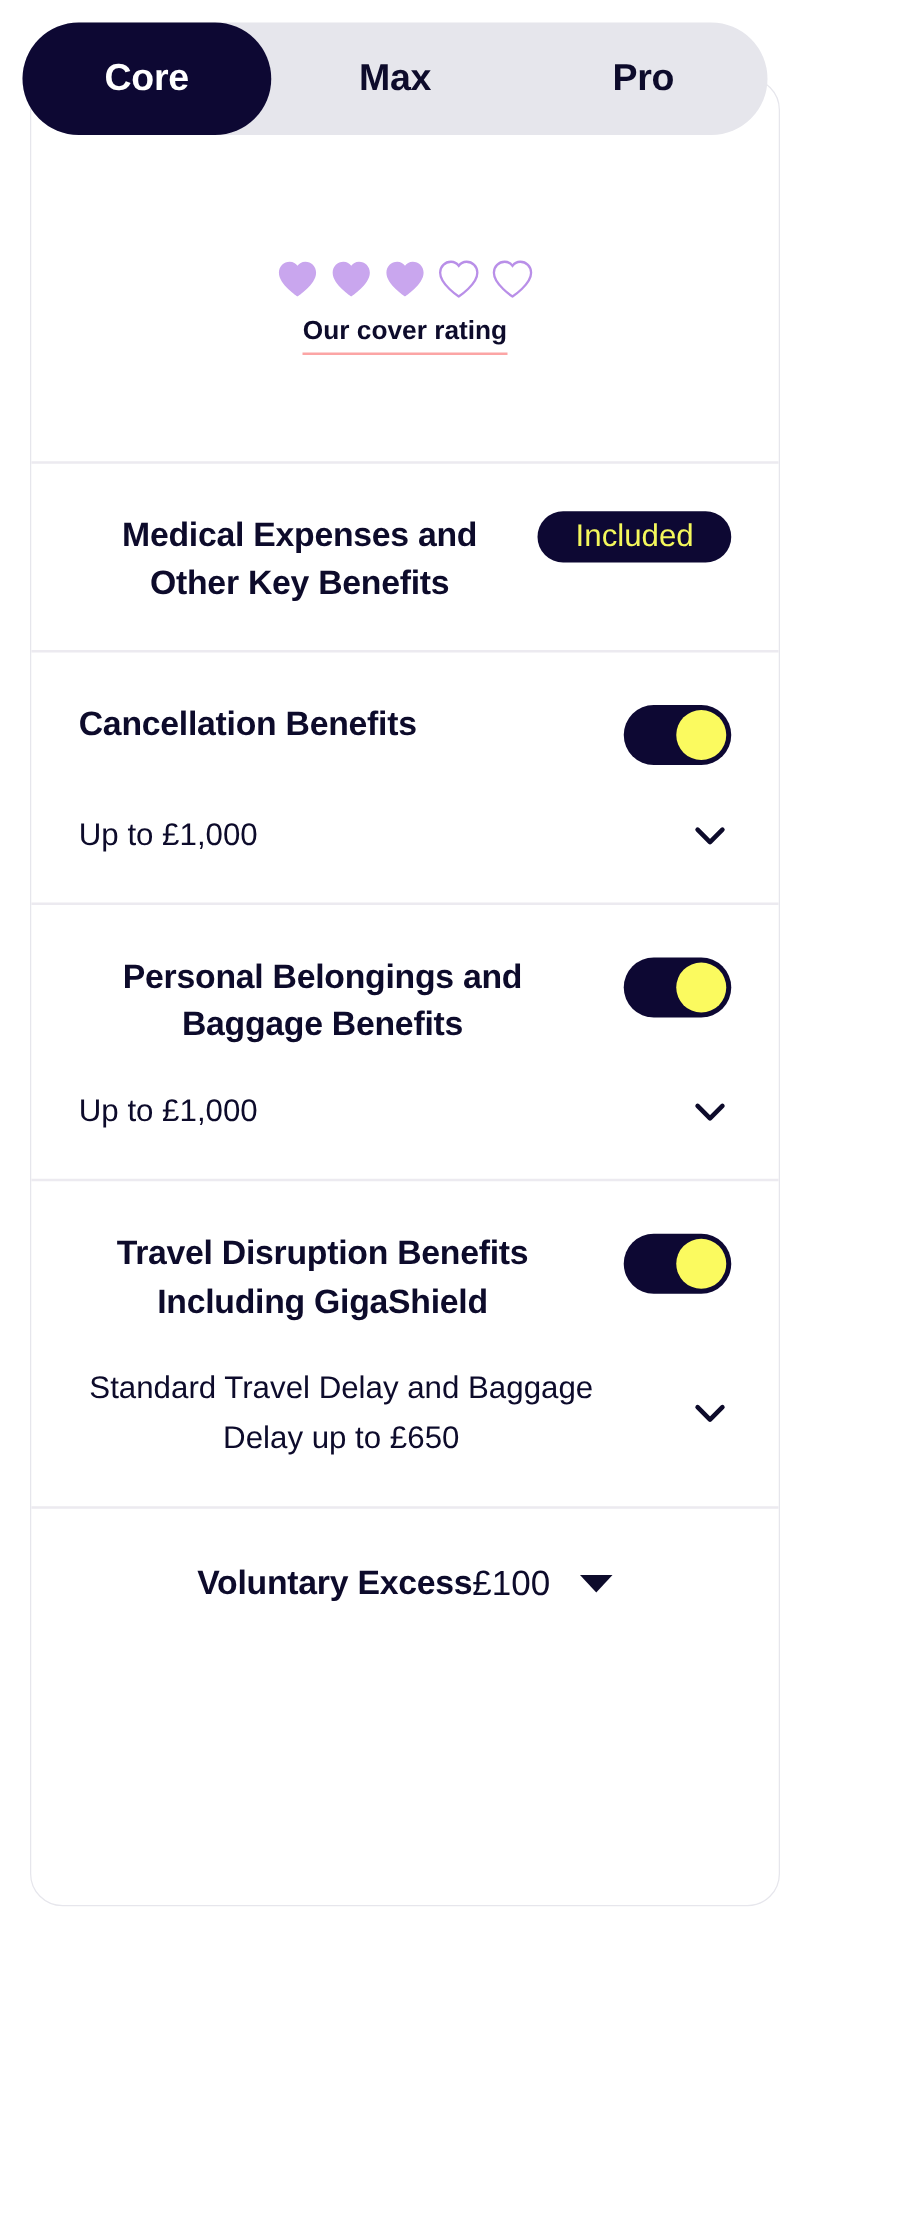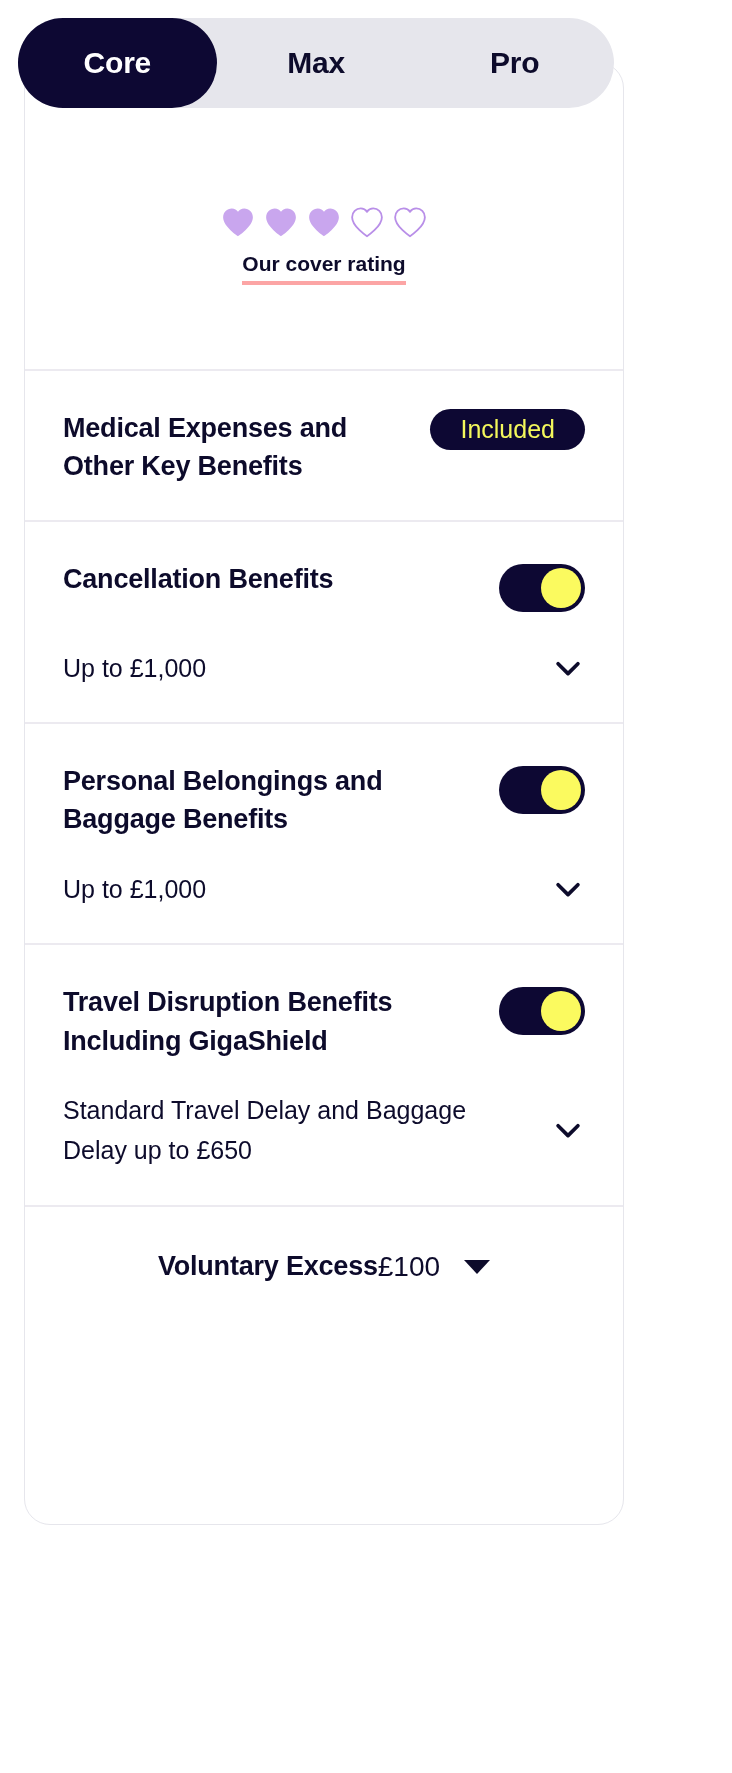--- a/index.html
+++ b/index.html
@@ -88,29 +88,30 @@
     gap: 9px;
     align-items: center;
     justify-content: center;
     margin-bottom: 14px;
   }
   .heart { width: 34px; height: 32px; display: block; }
   .rating-label {
     font-size: 21px;
     font-weight: 700;
     color: #0d0b2b;
-    border-bottom: 4px solid #fca5a5;
+    border-bottom: 2px solid #fca5a5;
     padding-bottom: 5px;
     cursor: pointer;
   }
 
   
   .benefit {
     border-top: 2px solid #eceaf0;
     padding: 38px 38px 34px 38px;
+    text-align: center;
   }
   .benefit-top {
     display: flex;
     align-items: flex-start;
     justify-content: space-between;
     gap: 14px;
     min-height: 58px;
   }
   .benefit-title {
     font-size: 27px;

